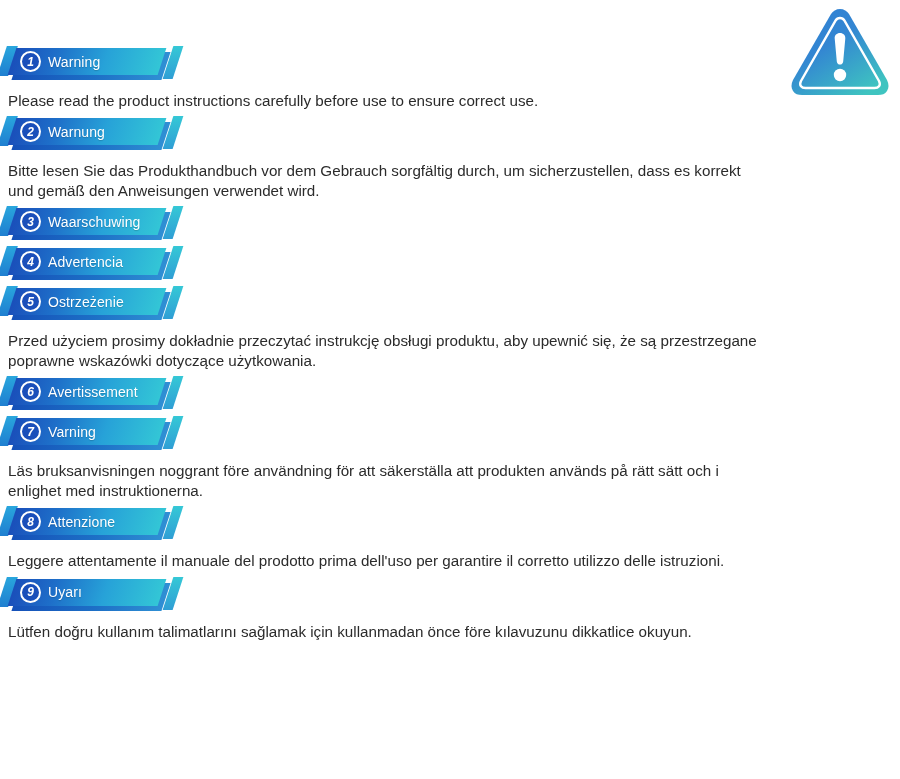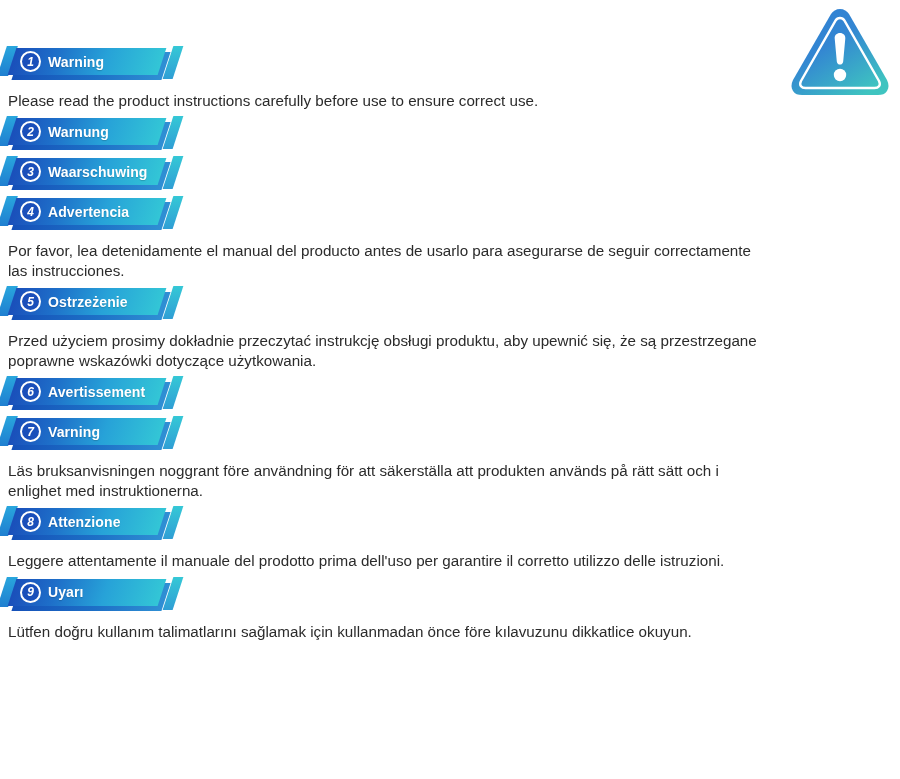--- a/index.html
+++ b/index.html
@@ -113,21 +113,21 @@
     display: flex;
     align-items: center;
     justify-content: center;
     flex: 0 0 auto;
     line-height: 1;
   }
 
   .banner-label {
     color: #ffffff;
     font-size: 14px;
-    font-weight: bold;
+    font-weight: normal;
     white-space: nowrap;
     letter-spacing: 0.1px;
     text-shadow: 0 1px 1px rgba(0,0,0,0.18);
   }
 
   .body-text {
     margin: 4px;
     padding: 2px 0 0 4px;
     color: #2b2b2b;
     font-size: 15.2px;
@@ -175,20 +175,21 @@
     <div class="banner">
       <div class="banner-sliver-left"></div>
       <div class="banner-underlay"></div>
       <div class="banner-body"></div>
       <div class="banner-sliver-right"></div>
       <div class="banner-content">
         <span class="badge">2</span>
         <span class="banner-label">Warnung</span>
       </div>
     </div>
+    <p class="body-text">Bitte lesen Sie das Produkthandbuch vor dem Gebrauch sorgfältig durch, um sicherzustellen, dass es korrekt und gemäß den Anweisungen verwendet wird.</p>
   </div>
 
   <div class="section">
     <div class="banner">
       <div class="banner-sliver-left"></div>
       <div class="banner-underlay"></div>
       <div class="banner-body"></div>
       <div class="banner-sliver-right"></div>
       <div class="banner-content">
         <span class="badge">3</span>
@@ -201,21 +202,20 @@
     <div class="banner">
       <div class="banner-sliver-left"></div>
       <div class="banner-underlay"></div>
       <div class="banner-body"></div>
       <div class="banner-sliver-right"></div>
       <div class="banner-content">
         <span class="badge">4</span>
         <span class="banner-label">Advertencia</span>
       </div>
     </div>
-    <p class="body-text">Por favor, lea detenidamente el manual del producto antes de usarlo para asegurarse de seguir correctamente las instrucciones.</p>
   </div>
 
   <div class="section">
     <div class="banner">
       <div class="banner-sliver-left"></div>
       <div class="banner-underlay"></div>
       <div class="banner-body"></div>
       <div class="banner-sliver-right"></div>
       <div class="banner-content">
         <span class="badge">5</span>

